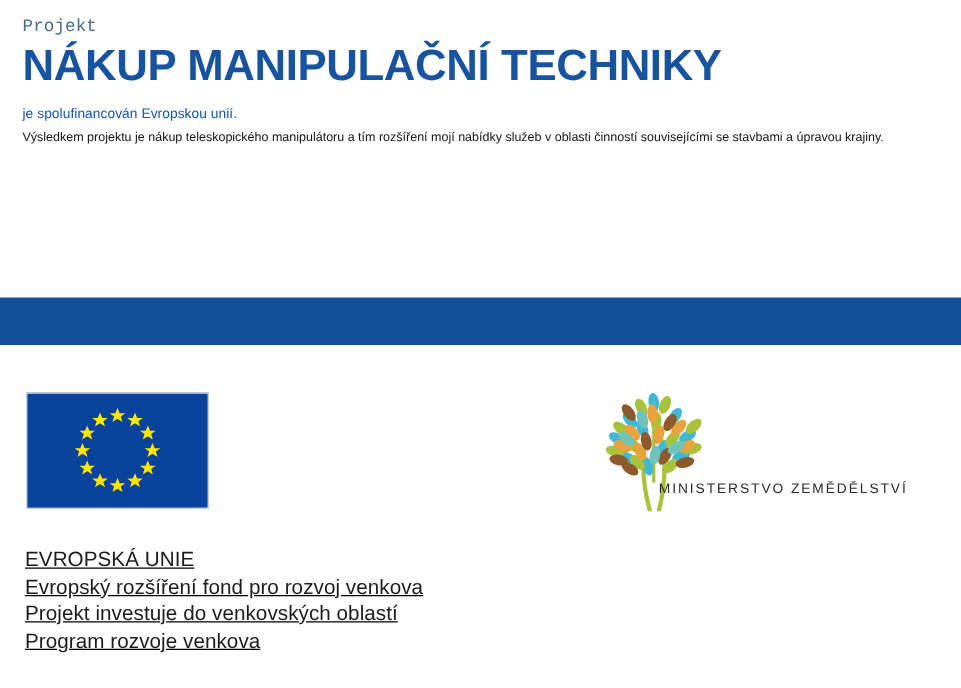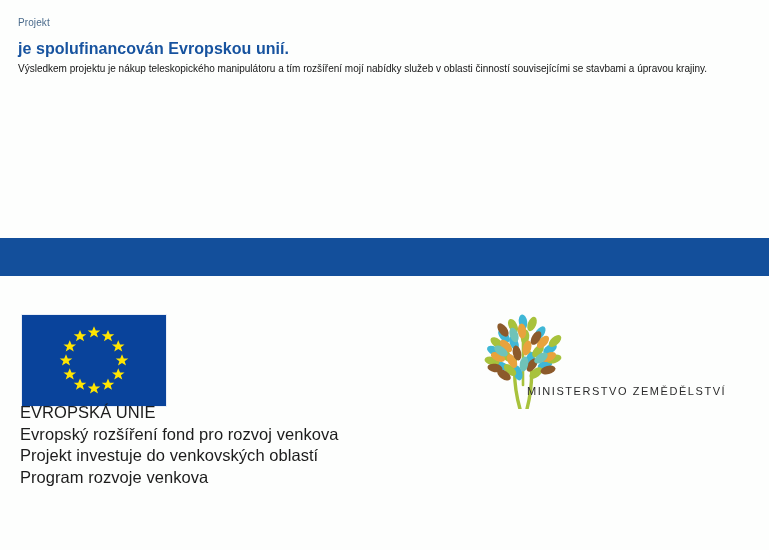--- a/index.html
+++ b/index.html
@@ -16,37 +16,38 @@
   }
 
   
   .top-block {
     position: absolute;
     left: 18px;
     top: 14px;
     right: 20px;
   }
   .eyebrow {
-    font-size: 10px;
+    font-size: 14px;
     color: #4b6b8c;
     line-height: 17px;
     letter-spacing: 0.1px;
+    font-family: Liberation Mono, monospace;
   }
   .headline {
     font-size: 35px;
     font-weight: bold;
     color: #17539f;
     line-height: 40px;
     letter-spacing: -0.3px;
     margin-top: 2px;
     white-space: nowrap;
   }
   .subhead {
-    font-size: 16px;
-    font-weight: bold;
+    font-size: 11px;
+    font-weight: normal;
     color: #17539f;
     line-height: 22px;
     margin-top: 7px;
     letter-spacing: 0.05px;
   }
   .measure {
     font-size: 12.5px;
     font-weight: bold;
     font-style: italic;
     color: #141414;
@@ -107,34 +108,36 @@
     font-size: 11px;
     letter-spacing: 1.55px;
     color: #2b2b2b;
     white-space: nowrap;
   }
 
   
   .legend {
     position: absolute;
     left: 20px;
-    top: 402px;
+    top: 438px;
+    text-decoration: underline;
   }
   .legend div {
     font-size: 16.5px;
     color: #1c1c1c;
     line-height: 21.5px;
     letter-spacing: 0.05px;
   }
 </style>
 </head>
 <body>
 
 <div class="top-block">
   <div class="eyebrow">Projekt</div>
+  <div class="headline">NÁKUP MANIPULAČNÍ TECHNIKY</div>
   <div class="subhead">je spolufinancován Evropskou unií.</div>
   <div class="desc">Výsledkem projektu je nákup teleskopického manipulátoru a tím rozšíření mojí nabídky služeb v oblasti činností souvisejícími se stavbami a úpravou krajiny.</div>
 </div>
 
 <div class="band"></div>
 
 <div class="eu-flag">
   <svg viewBox="0 0 144 91" xmlns="http://www.w3.org/2000/svg" aria-hidden="true">
     <rect x="0" y="0" width="144" height="91" fill="#09439b"></rect>
     <g fill="#ffe500">

